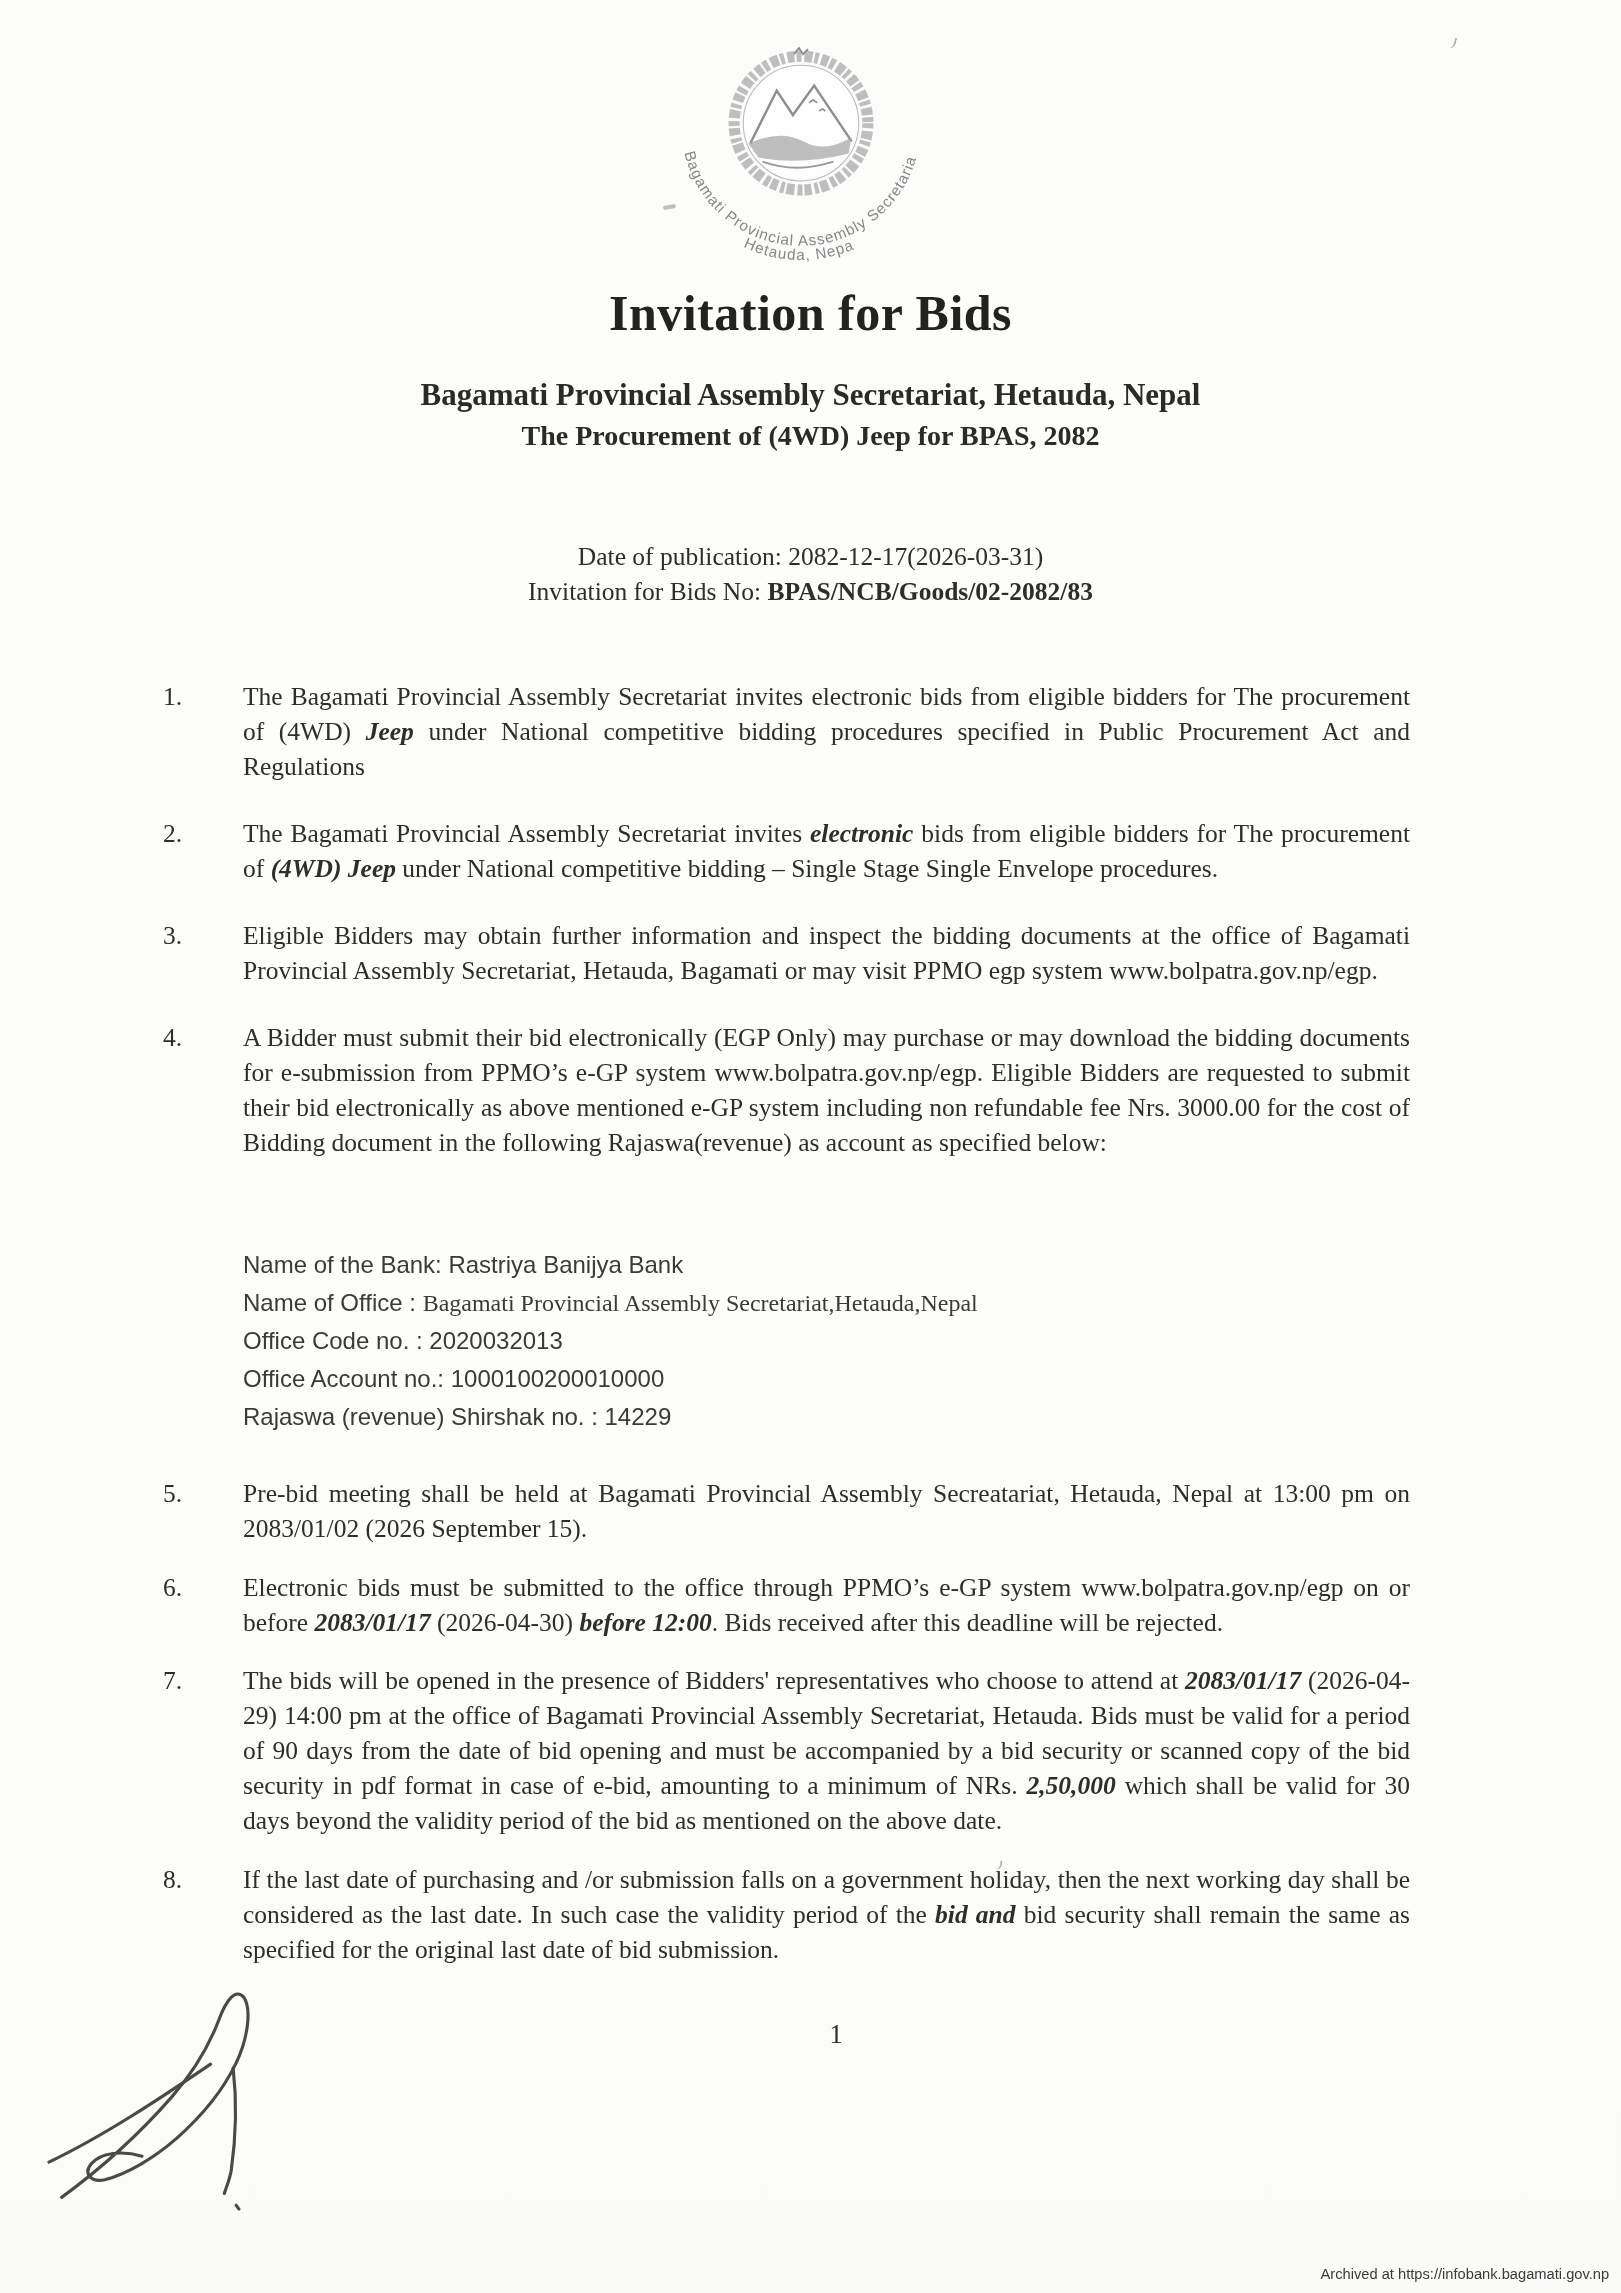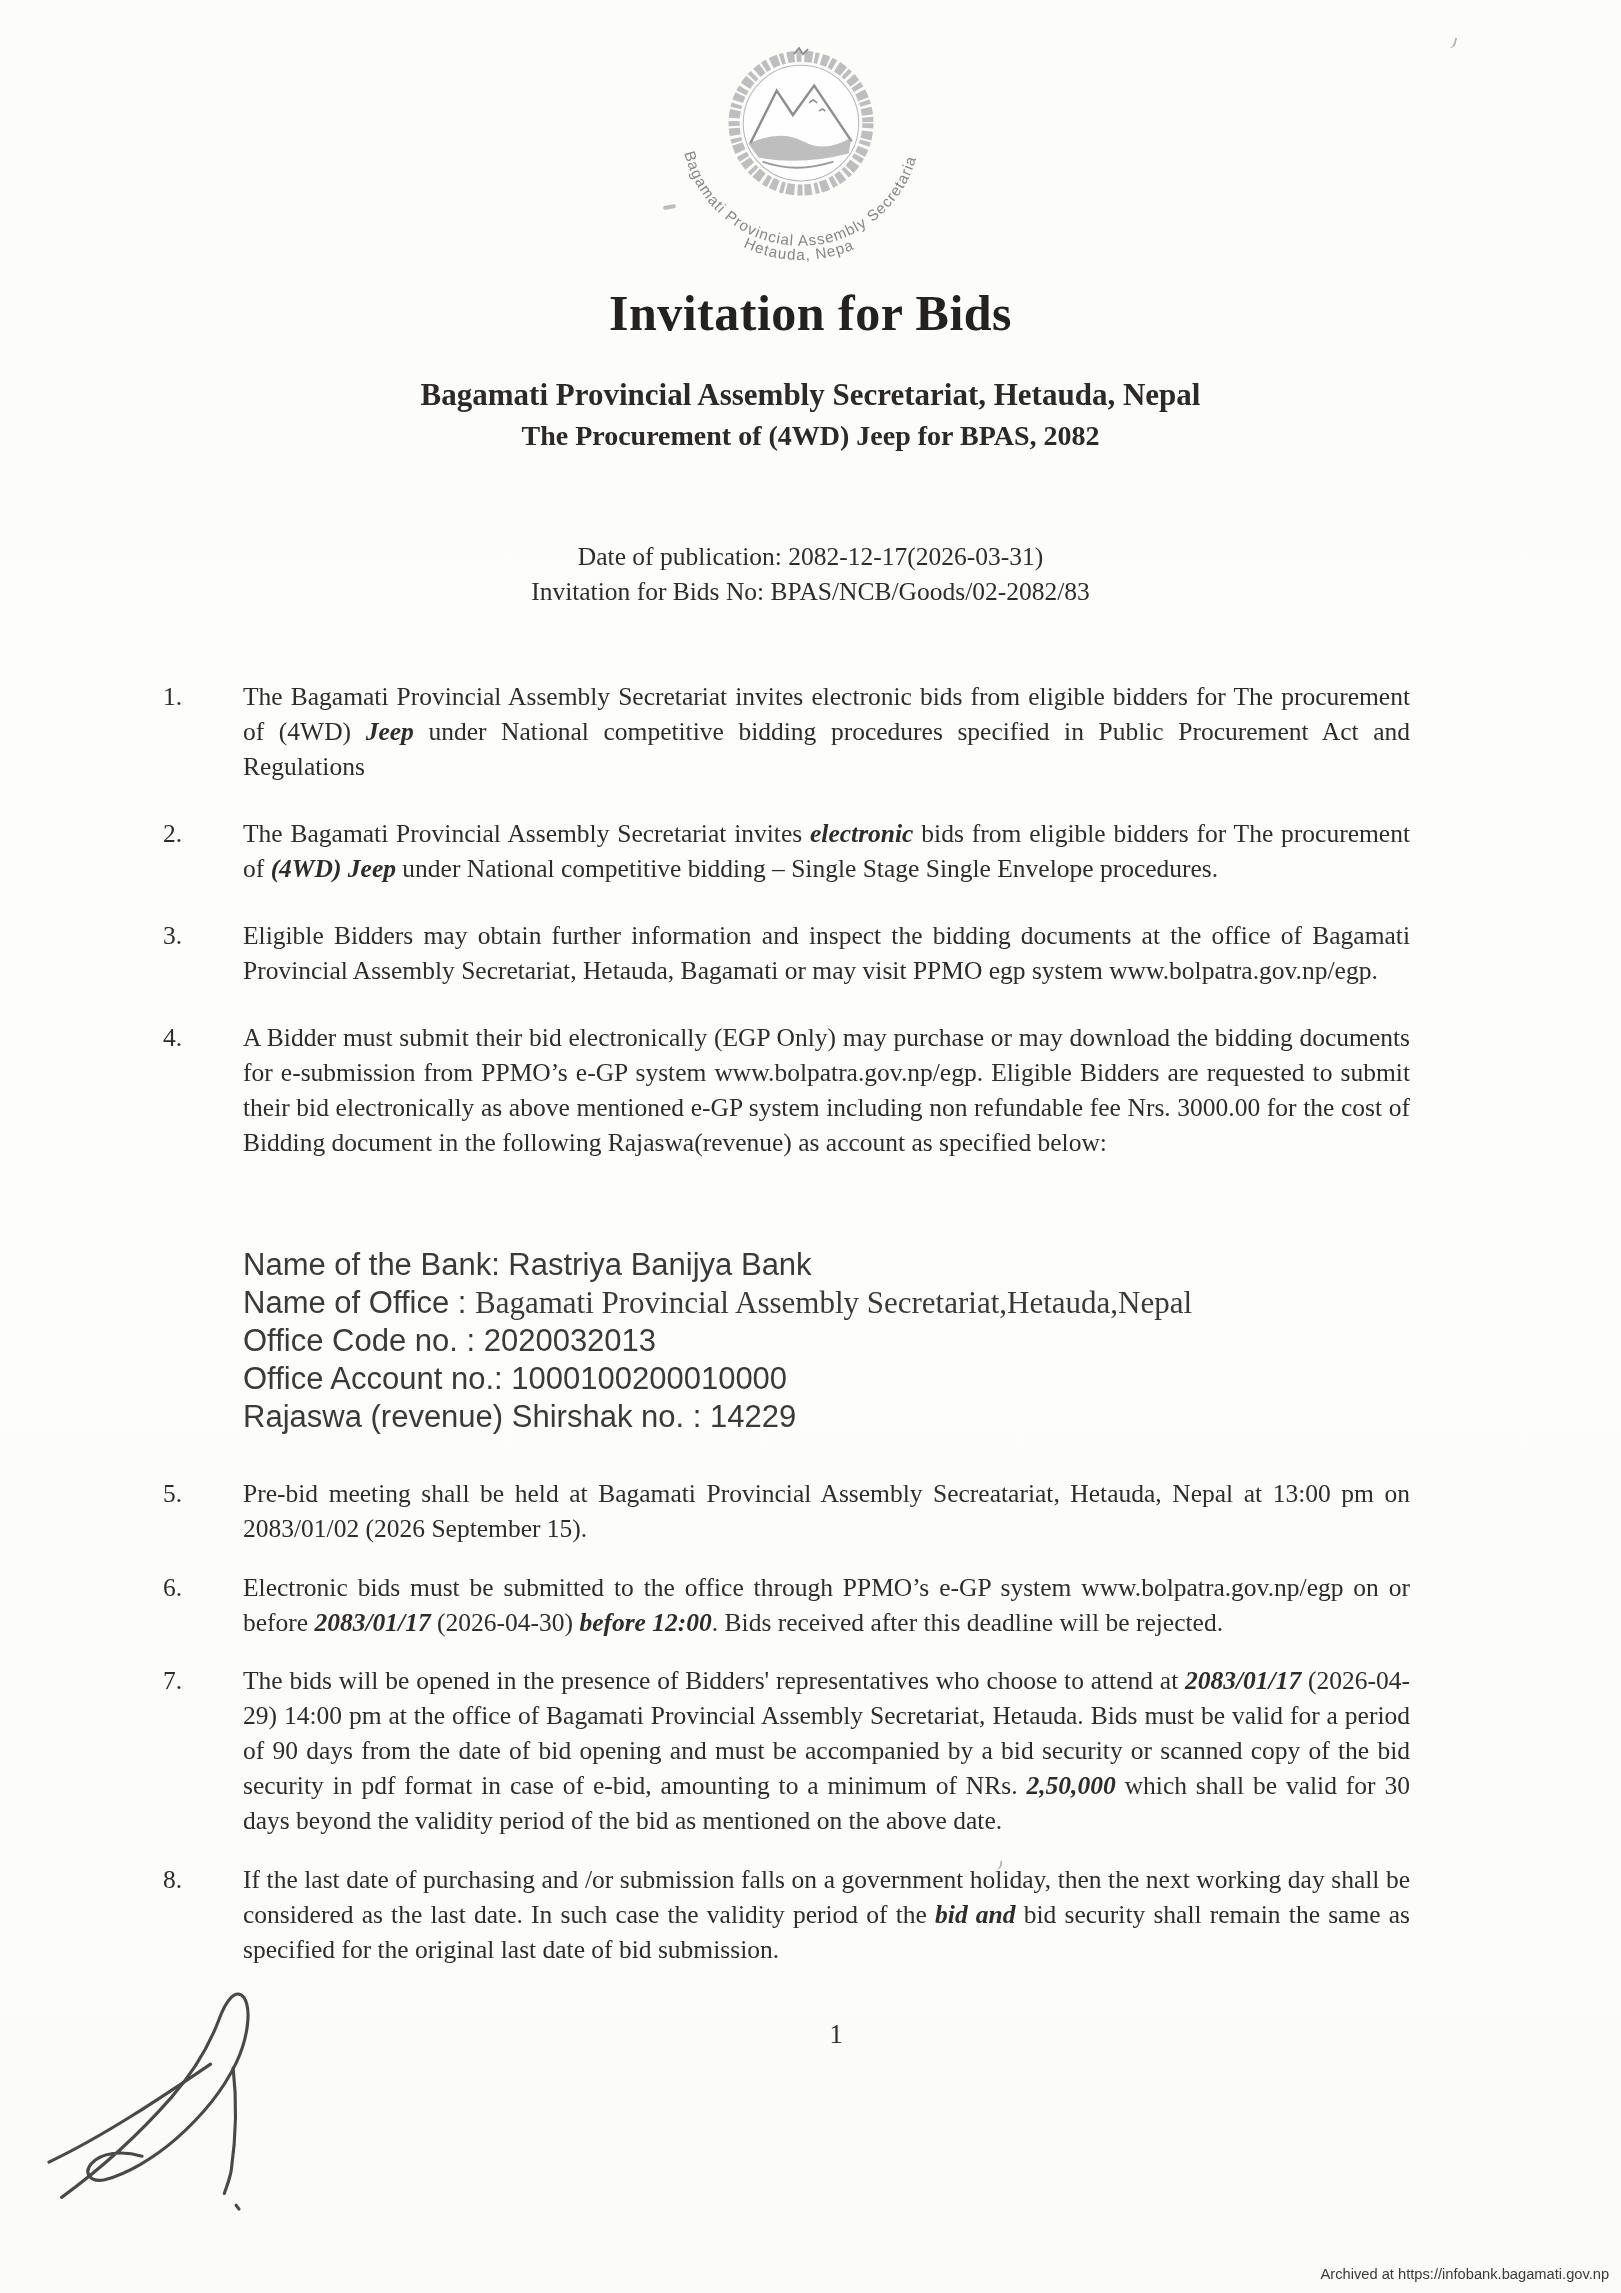--- a/index.html
+++ b/index.html
@@ -8,36 +8,36 @@
     background:linear-gradient(180deg,#fcfcfb 0%, #fdfdfc 50%, #fbfbfa 100%);
     font-family:"Liberation Serif", serif; color:#2e2d2a; overflow:hidden;
   }
   .abs { position:absolute; }
   .centered { left:0; width:100%; text-align:center; }
   .title { top:284px; font-size:50px; font-weight:bold; color:#232220; letter-spacing:0.5px; }
   .org-line { top:377px; font-size:31px; font-weight:bold; color:#2b2a27; }
   .subject-line { top:420px; font-size:28px; font-weight:bold; color:#2b2a27; }
   .pub-line { top:542px; font-size:25.5px; }
   .ifb-line { top:577px; font-size:25.5px; }
-  .ifb-line .val { font-weight:normal; }
+  .ifb-line .val { font-weight:bold; }
   .items { left:163px; width:1247px; }
   .items-a { top:679px; }
   .items-b { top:1476px; }
   .item { display:flex; font-size:25.5px; line-height:35px; }
   .items-a .item { margin-bottom:32px; }
   .items-b .item { margin-bottom:23.5px; }
   .item-num { flex:0 0 80px; }
   .item-text { flex:1; text-align:justify; }
   .b { font-weight:bold;font-style:italic; }
   .i { font-style:italic;margin-top:36px; }
   .serif { font-family:"Liberation Serif", serif; }
   .bank { top:1228px; left:243px; width:1166px; font-family:"Liberation Sans", sans-serif; color:#3b3a38; }
   .bank-heading { font-size:26.5px; font-weight:bold; color:#333230; }
   .bank-lines { margin-top:17.6px; }
-  .bank-line { font-size:31px; line-height:38px; }
+  .bank-line { font-size:24px; line-height:38px; }
   .signature { left:44px; top:1970px; }
   .page-number { top:2019px; font-size:26.5px; padding-left:25.5px; }
   .archive-footer { top:2266px; right:11.8px; font-family:"Liberation Sans", sans-serif; font-size:14.7px; color:#3a3a3a; }
   .seal { left:649px; top:29px; }
   .seal text { font-family:"Liberation Sans", sans-serif; fill:#868686; }
   
   .speck { position:absolute; opacity:0.65; }
   .speck-dash { left:663px; top:205px; width:12.7px; height:3.9px; background:#9c9c9c; border-radius:2px; transform:rotate(-10deg); }
   .speck-comma { left:1449px; top:37px; width:4.9px; height:11.8px; border-right:2.9px solid #8d8d8d; border-radius:0 0 6.9px 0; transform:rotate(14deg); }
   .speck-apos { left:996px; top:1860px; width:3.9px; height:9.8px; border-right:2.9px solid #7c7c7c; border-radius:0 0 5.9px 0; transform:rotate(8deg); opacity:0.55; }

